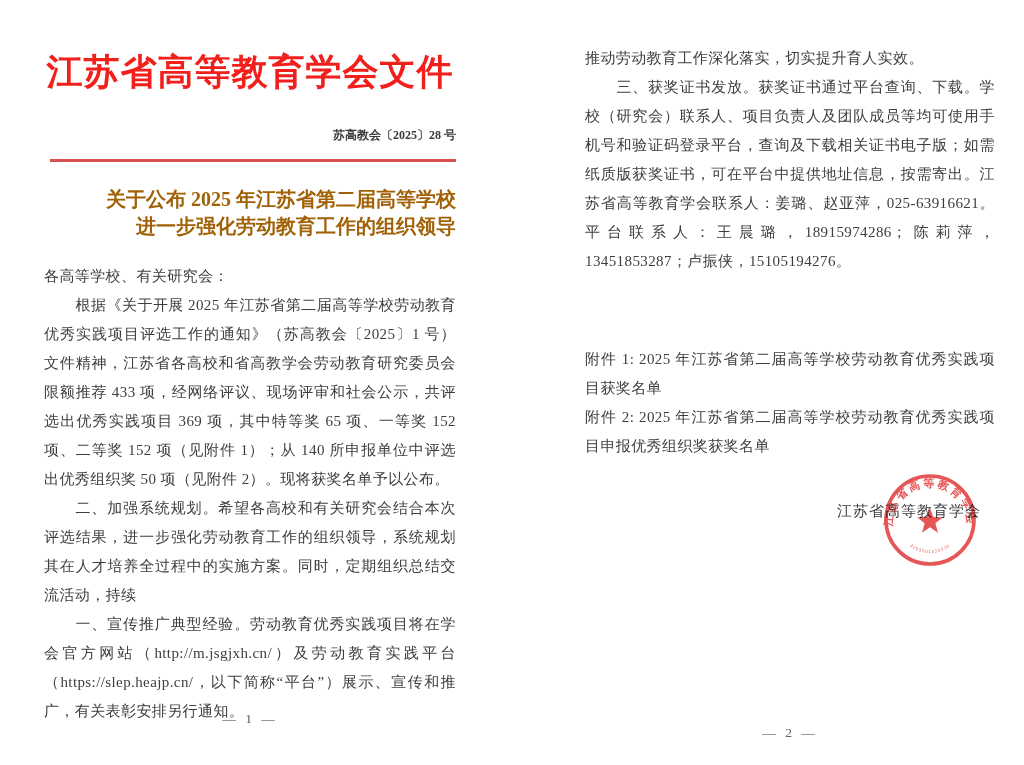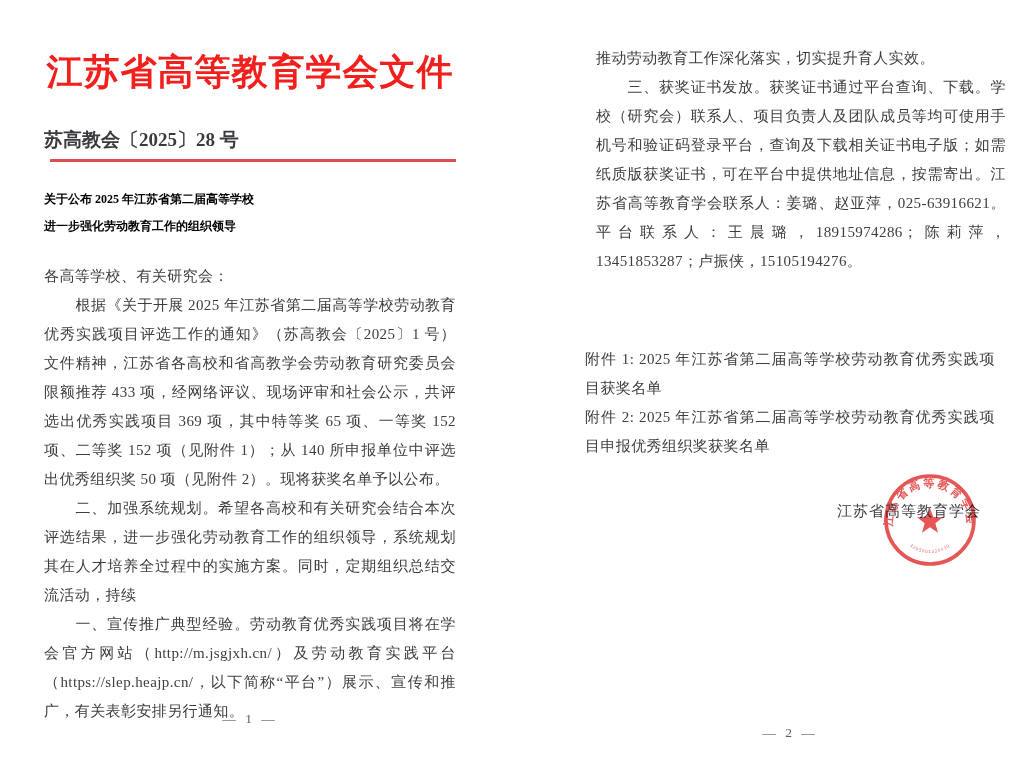--- a/index.html
+++ b/index.html
@@ -17,40 +17,40 @@
   .page-1{left:44px;width:412px;}
   .page-2{left:585px;width:410px;}
 
   .letterhead{
     position:absolute;top:48px;left:0;width:100%;
     text-align:center;font-size:36px;font-weight:bold;
     color:var(--letterhead-red);letter-spacing:1px;white-space:nowrap;
   }
   .doc-number{
     position:absolute;top:127px;left:0;width:100%;
-    text-align:left;font-size:19px;font-weight:bold;color:#3a3a3e;
+    text-align:right;font-size:12px;font-weight:bold;color:#3a3a3e;
   }
   .red-rule{
     position:absolute;top:159px;left:6px;right:0;height:2.5px;
     background:var(--rule-red);
   }
   .doc-title{
     position:absolute;top:186px;left:0;width:100%;
-    text-align:left;font-weight:bold;font-size:12px;line-height:27px;
-    color:#000000;
+    text-align:right;font-weight:bold;font-size:20px;line-height:27px;
+    color:#a16207;
   }
   .doc-title span{display:block;}
 
   .body-text{
     position:absolute;left:0;width:100%;
     font-size:15px;line-height:29px;color:var(--body-text);
     text-align:justify;text-justify:inter-ideograph;letter-spacing:0.4px;
   }
   .body-1{top:262px;}
-  .body-2{top:44px;margin-left:11px;}
+  .body-2{top:44px;}
   .body-text p{text-indent:2.1em;}
   .body-text p.no-indent{text-indent:0;}
 
   .attachments{
     position:absolute;top:345px;left:0;width:100%;
     font-size:15px;line-height:29px;color:var(--body-text);
     text-align:justify;letter-spacing:0.4px;
   }
 
   .signature{

